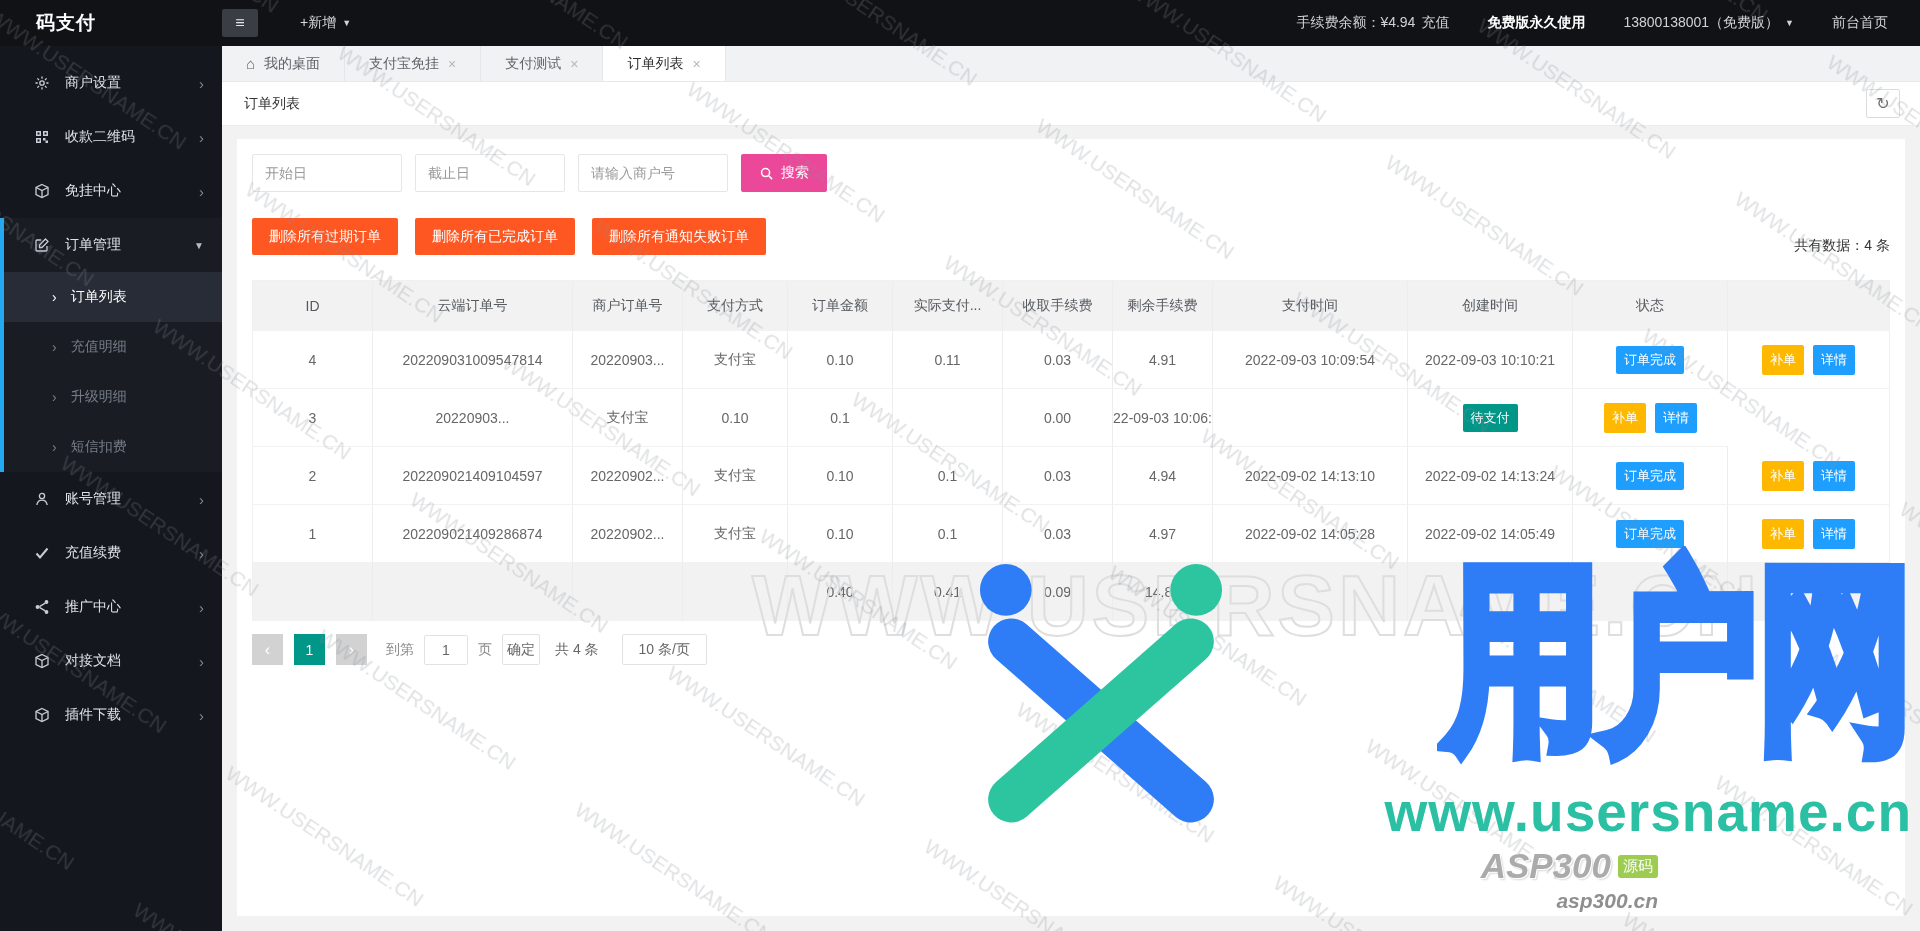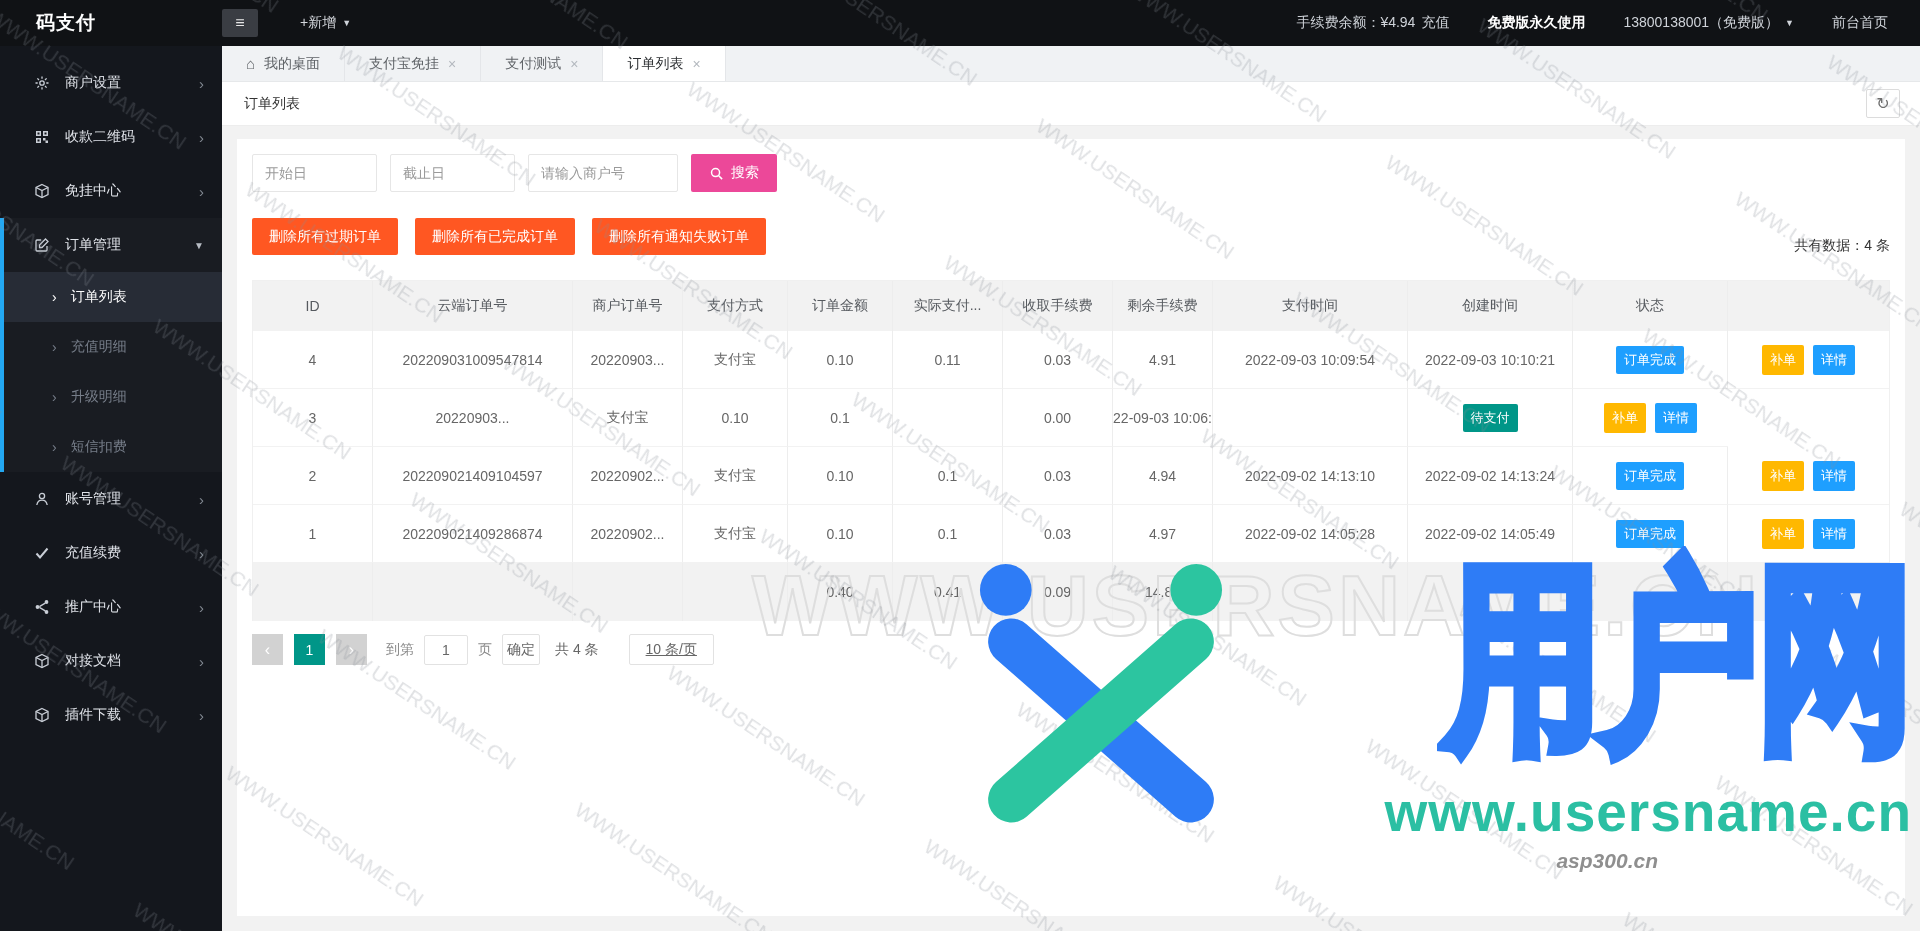--- a/index.html
+++ b/index.html
@@ -44,21 +44,21 @@
   .titlebar { height:44px; background:#fff; display:flex; align-items:center; padding:0 20px 0 22px; color:#333; border-bottom:1px solid #ededed; }
   .refresh-btn { margin-left:auto; width:34px; height:29px; border:1px solid #dcdcdc; border-radius:2px; display:flex; align-items:center; justify-content:center; color:#6e6e6e; font-size:16px; cursor:pointer; background:#fff; }
 
   
   .content { flex:1; padding:13px 15px 15px 15px; background:#f2f2f2; }
   .card { background:#fff; height:100%; padding:15px; position:relative; }
 
   .search-row { display:flex; align-items:center; gap:13px; margin-bottom:26px; }
   .inp { height:38px; border:1px solid #e6e6e6; border-radius:2px; padding:0 12px; font-size:14px; color:#666; background:#fff; }
   .inp::placeholder { color:#9a9a9a; }
-  .inp.date { width:125px; }
+  .inp.date { width:150px; }
   .inp.merchant { width:150px; }
   .btn-search { height:38px; background:#ec4899; border:none; color:#fff; border-radius:2px; padding:0 18px; font-size:14px; display:flex; align-items:center; gap:7px; cursor:pointer; }
   .btn-search svg { width:15px; height:15px; }
 
   .bulk-row { display:flex; align-items:flex-end; gap:17px; margin-bottom:25px; }
   .btn-danger { height:37px; background:#FF5722; border:none; color:#fff; border-radius:2px; padding:0 17px; font-size:14px; cursor:pointer; }
   .total-info { margin-left:auto; color:#333; font-size:14px; }
 
   
   .tbl { border:1px solid #f0f0f0; border-bottom:none; }
@@ -77,21 +77,21 @@
   .op-blue { background:#1E9FFF; }
 
   
   .pagination { margin-top:13px; display:flex; align-items:center; gap:11px; color:#666; }
   .pg-btn { width:31px; height:31px; background:#d2d2d2; border:none; color:#fff; font-size:16px; display:flex; align-items:center; justify-content:center; cursor:pointer; }
   .pg-cur { width:31px; height:31px; background:#009688; color:#fff; display:flex; align-items:center; justify-content:center; cursor:pointer; }
   .pg-group { display:flex; align-items:center; gap:10px; margin-left:8px; color:#8a8a8a; }
   .pg-input { width:44px; height:30px; border:1px solid #e2e2e2; border-radius:2px; text-align:center; color:#666; font-size:14px; }
   .pg-confirm { height:31px; padding:0 4px; background:#fff; border:1px solid #e2e2e2; border-radius:2px; color:#666; font-size:14px; cursor:pointer; }
   .pg-total { color:#666; margin-left:4px; }
-  .pg-size { height:31px; padding:0 16px; background:#fff; border:1px solid #e2e2e2; border-radius:2px; display:flex; align-items:center; color:#666; cursor:pointer; margin-left:19px;text-decoration:underline; }
+  .pg-size { height:31px; padding:0 16px; background:#fff; border:1px solid #e2e2e2; border-radius:2px; display:flex; align-items:center; color:#666; cursor:pointer; margin-left:12px; }
 
   
   .wm-pattern { position:absolute; inset:0; z-index:60; pointer-events:none; opacity:0.26; }
   .hollow-url { position:absolute; left:752px; top:556px; font-size:86px; font-weight:800; letter-spacing:3px; color:transparent; -webkit-text-stroke:2px #dedede; z-index:20; pointer-events:none; white-space:nowrap; }
   .logo-mark { position:absolute; left:965px; top:560px; width:272px; height:272px; z-index:65; pointer-events:none; }
   .brand-big { position:absolute; right:6px; top:550px; font-size:200px; font-weight:900; line-height:1.08; color:#eef4ff; -webkit-text-stroke:13px #2E7CF6; transform:scaleX(0.78); transform-origin:100% 0; z-index:65; pointer-events:none; white-space:nowrap; }
   .brand-url { position:absolute; right:8px; top:780px; font-size:55px; font-weight:800; color:#2BBFA3; letter-spacing:1px; z-index:65; pointer-events:none; white-space:nowrap; }
   .asp { position:absolute; left:1468px; top:846px; width:190px; text-align:right; z-index:65; pointer-events:none; }
   .asp-line1 { display:flex; align-items:center; justify-content:flex-end; gap:7px; }
   .asp-brand { font-size:35px; font-weight:900; font-style:italic; color:#ababab; text-shadow:1px 1px 0 #fff, 2px 2px 2px rgba(0,0,0,0.15); }
@@ -430,14 +430,18 @@
   <circle cx="15" cy="11" r="9.5" fill="#2E7CF6"></circle>
   <circle cx="85" cy="11" r="9.5" fill="#2CC5A0"></circle>
   <path d="M17 30 L83 88" stroke="#2E7CF6" stroke-width="17" stroke-linecap="round" fill="none"></path>
   <path d="M83 30 L17 88" stroke="#2CC5A0" stroke-width="17" stroke-linecap="round" fill="none"></path>
 </svg>
 
 <div class="brand-big">用户网</div>
 <div class="brand-url">www.usersname.cn</div>
 
 <div class="asp">
+  <div class="asp-line1">
+    <span class="asp-brand">ASP300</span>
+    <span class="asp-badge">源码</span>
+  </div>
   <div class="asp-url">asp300.cn</div>
 </div>
 
 </body></html>

